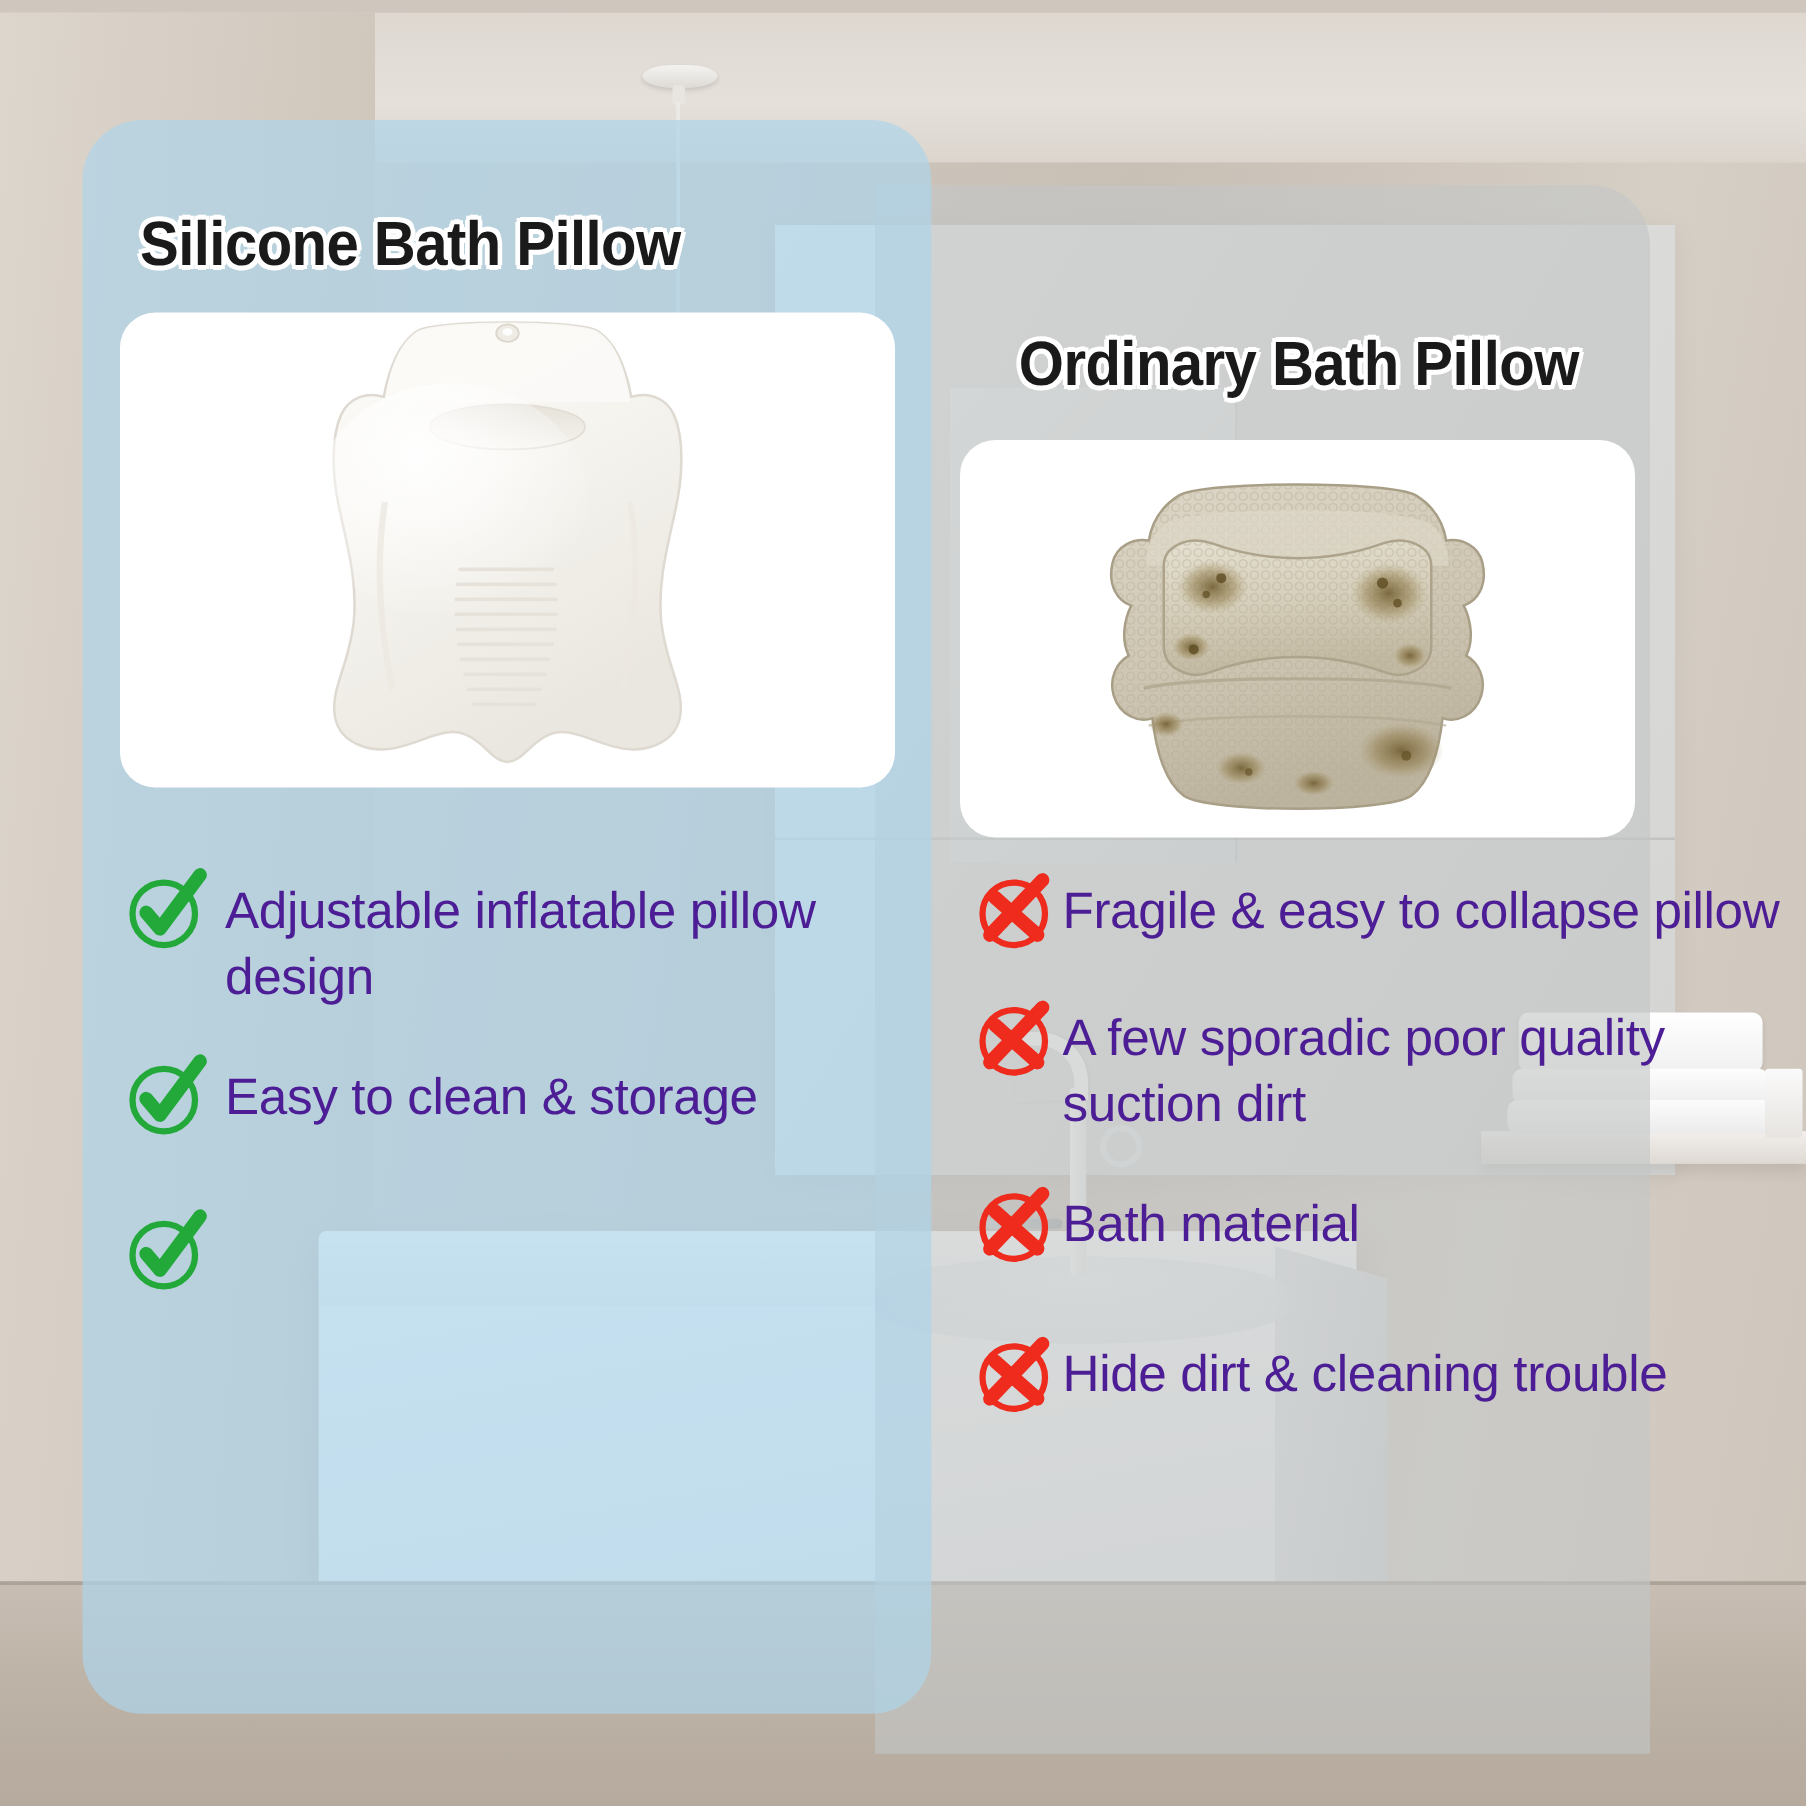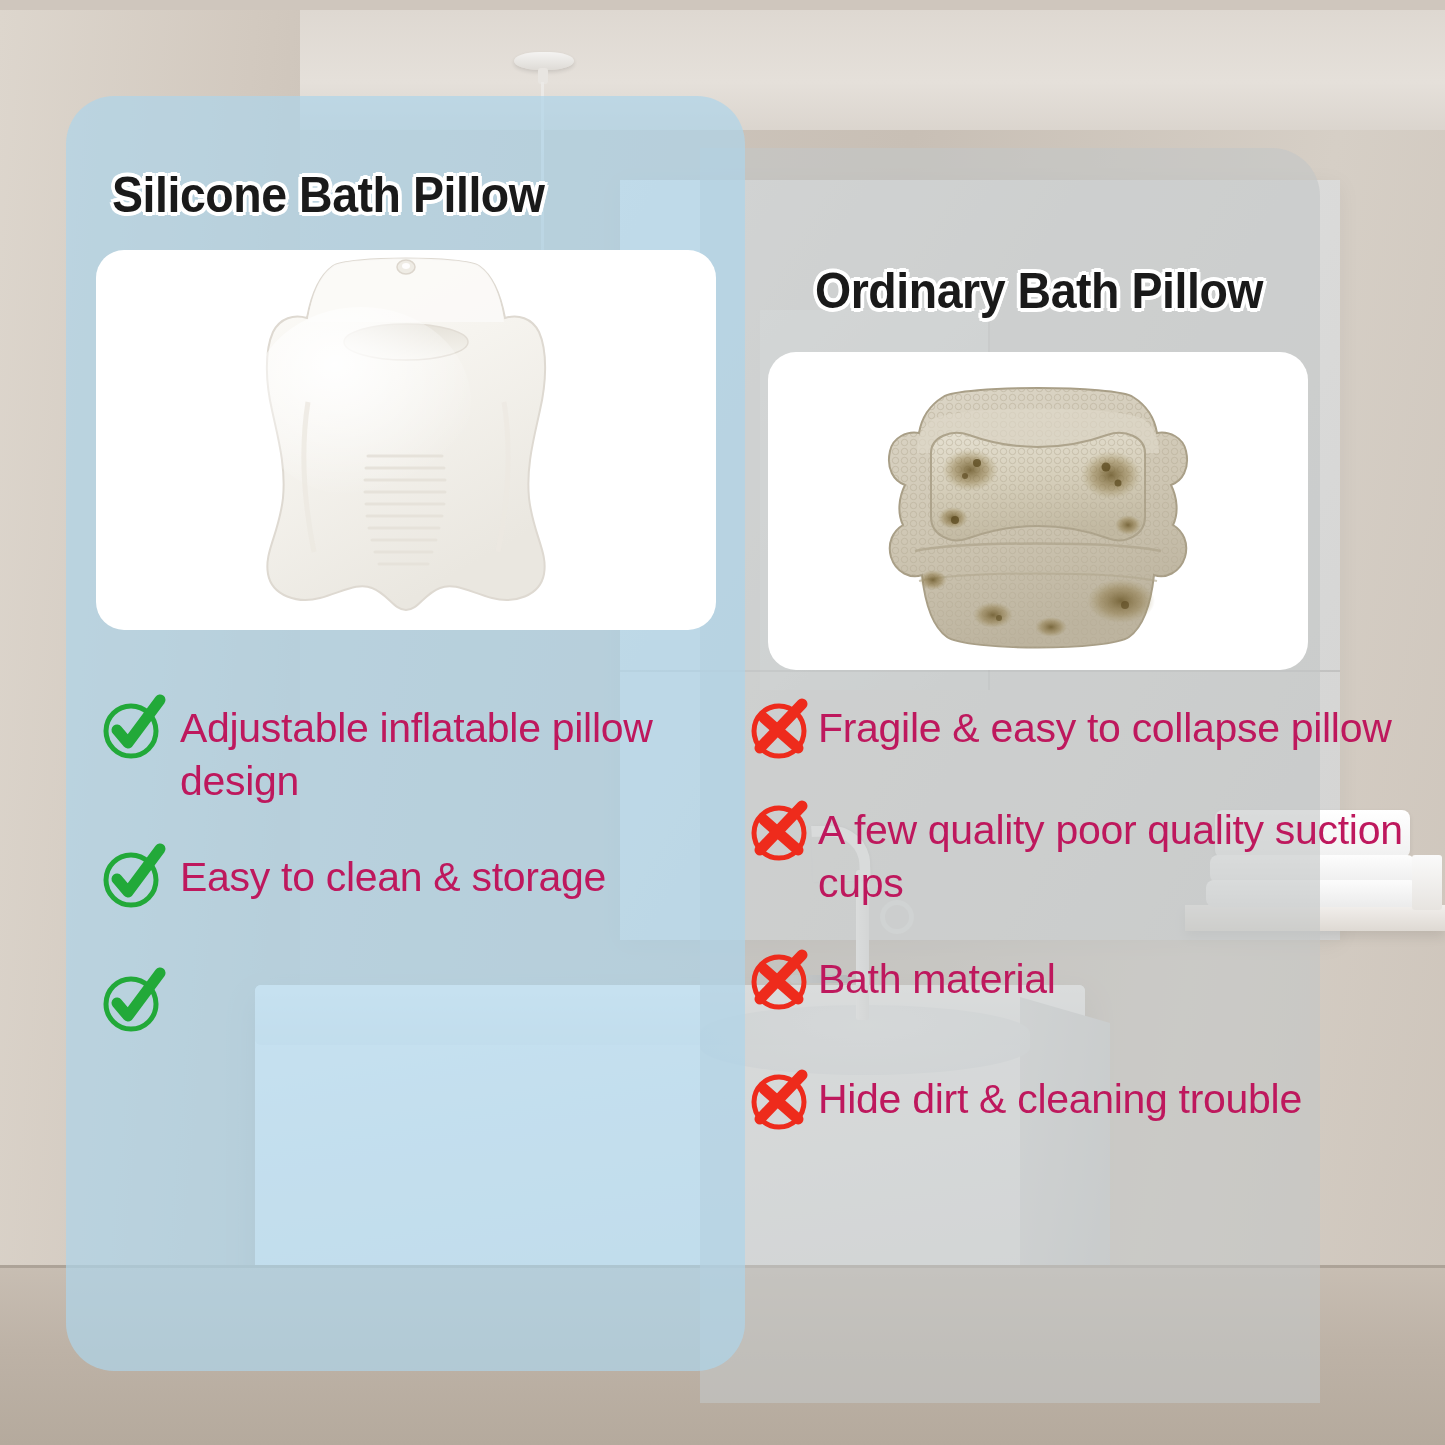--- a/index.html
+++ b/index.html
@@ -171,39 +171,39 @@
 
   
   .sil-wrap { position:absolute; left:50%; top:50%; transform:translate(-50%,-50%); }
 
   
   .ord-wrap { position:absolute; left:50%; top:52%; transform:translate(-50%,-50%); }
 
   
   .feature-list { position:absolute; }
   .list-good { left:100px; top:690px; width:640px; }
-  .list-bad  { left:748px; top:690px; width:660px; }
+  .list-bad  { left:780px; top:690px; width:660px; }
 
   .feature-row {
     position:relative;
     display:flex;
     align-items:flex-start;
     margin-bottom:28px;
   }
   .feature-icon {
     flex:0 0 auto;
     width:66px; height:66px;
     margin-top:-4px;
   }
   .feature-icon svg { display:block; width:66px; height:66px; overflow:visible; }
 
   .feature-text {
     font-size:41px;
     line-height:1.30;
-    color:#be185d;
+    color:#4c1d95;
     font-weight:400;
     letter-spacing:-0.3px;
     max-width:560px;
     padding-top:2px;
   }
   .list-good .feature-text { margin-left:14px; }
   .list-bad  .feature-text { margin-left:4px; max-width:600px; }
   .list-good .feature-row { margin-bottom:62px; }
   .list-bad  .feature-row { margin-bottom:58px; }
   .list-good .feature-row.two-line,
@@ -474,21 +474,21 @@
     </div>
 
     <div class="feature-row two-line">
       <span class="feature-icon">
         <svg viewBox="0 0 66 66">
           <circle cx="31" cy="35" r="25" fill="none" stroke="#ee2b1c" stroke-width="5"></circle>
           <path d="M16 22 L50 52" fill="none" stroke="#ee2b1c" stroke-width="11" stroke-linecap="round"></path>
           <path d="M12 52 L54 8" fill="none" stroke="#ee2b1c" stroke-width="11" stroke-linecap="round"></path>
         </svg>
       </span>
-      <span class="feature-text">A few quality poor quality suction cups</span>
+      <span class="feature-text">A few sporadic poor quality suction dirt</span>
     </div>
 
     <div class="feature-row">
       <span class="feature-icon">
         <svg viewBox="0 0 66 66">
           <circle cx="31" cy="35" r="25" fill="none" stroke="#ee2b1c" stroke-width="5"></circle>
           <path d="M16 22 L50 52" fill="none" stroke="#ee2b1c" stroke-width="11" stroke-linecap="round"></path>
           <path d="M12 52 L54 8" fill="none" stroke="#ee2b1c" stroke-width="11" stroke-linecap="round"></path>
         </svg>
       </span>

